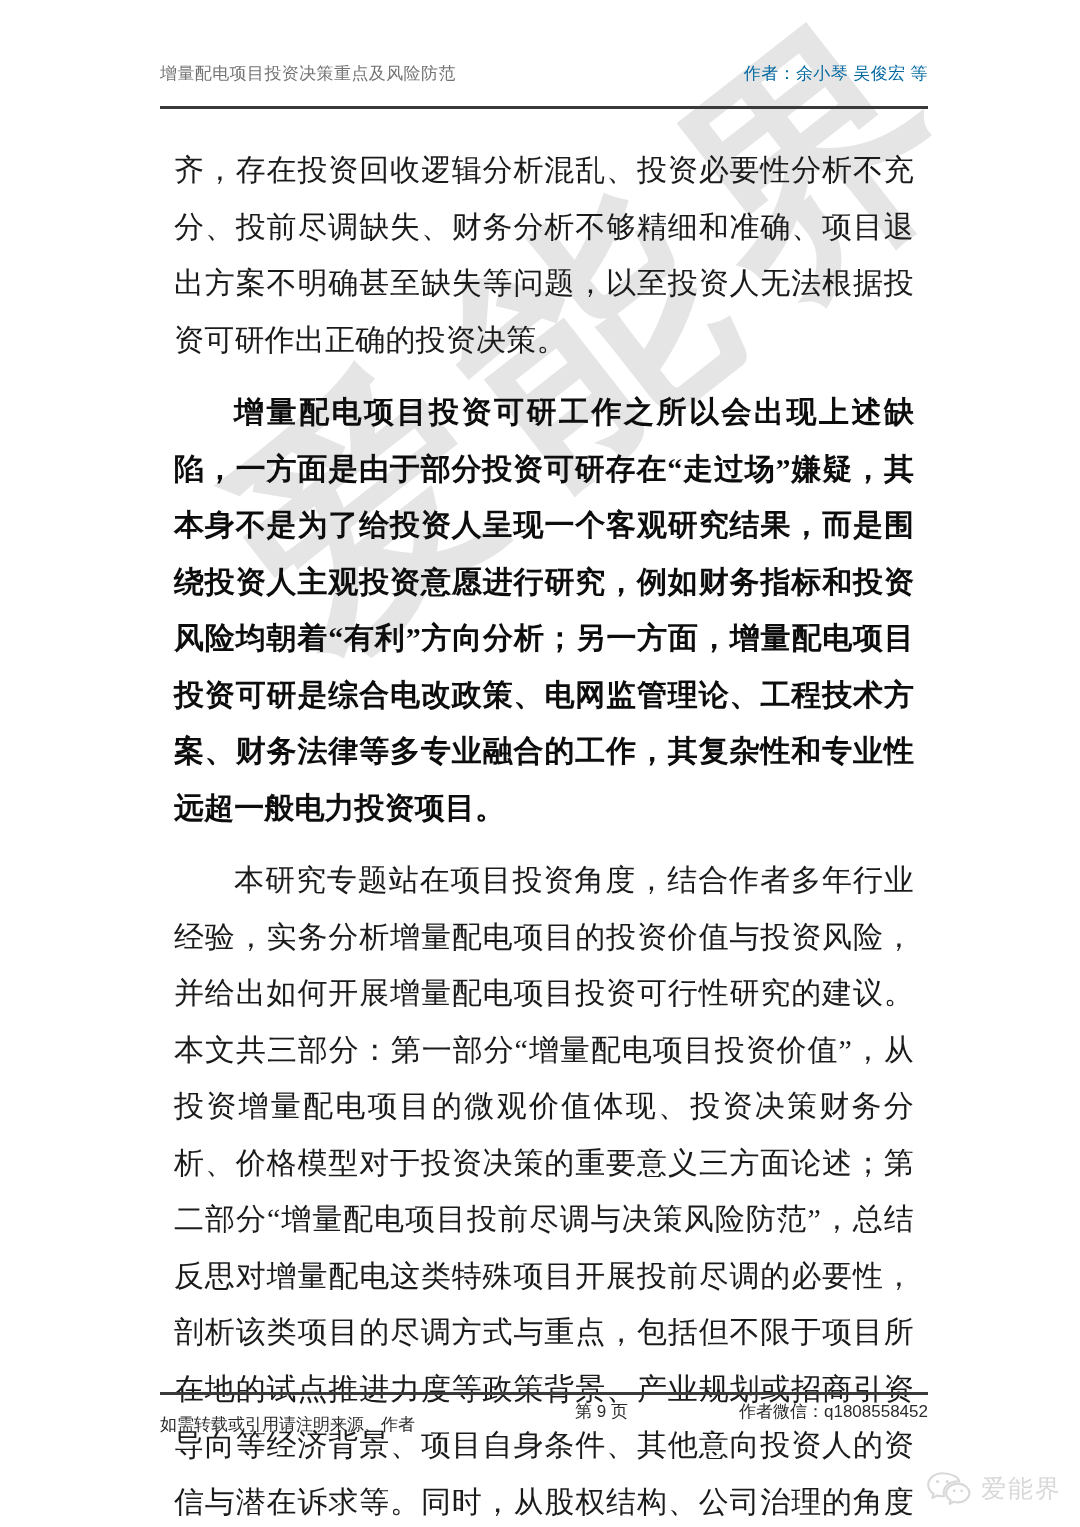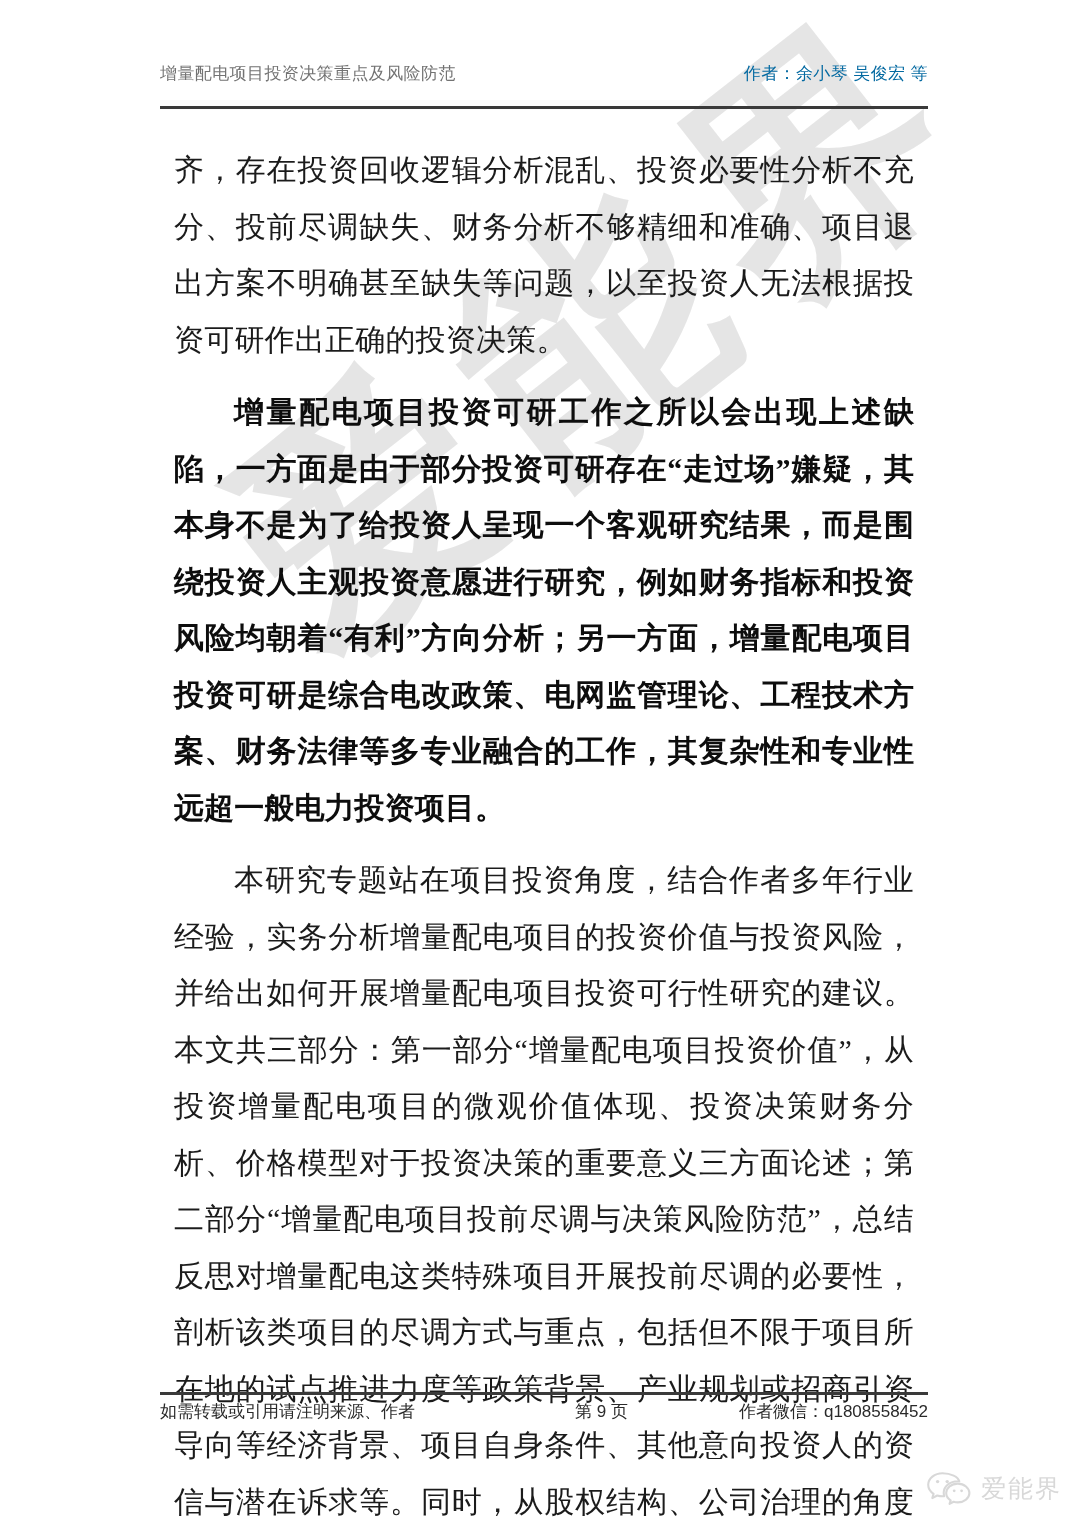--- a/index.html
+++ b/index.html
@@ -125,21 +125,21 @@
     position: absolute;
     left: 160px;
     top: 1398px;
     width: 768px;
     height: 32px;
     z-index: 3;
     font-family: "Liberation Sans", "DejaVu Sans", sans-serif;
     font-size: 17px;
     color: #2a2a2a;
   }
-  .footer-left  { position: absolute; left: 0;     top: 2px; white-space: nowrap; }
+  .footer-left  { position: absolute; left: 0;     top: 15px; white-space: nowrap; }
   .footer-center{ position: absolute; left: 415px; top: 2px; white-space: nowrap; }
   .footer-right { position: absolute; right: 0;    top: 2px; white-space: nowrap; margin-left: 36px; }
 
   
   .wechat-badge {
     position: absolute;
     right: 18px;
     bottom: 22px;
     display: flex;
     align-items: center;

